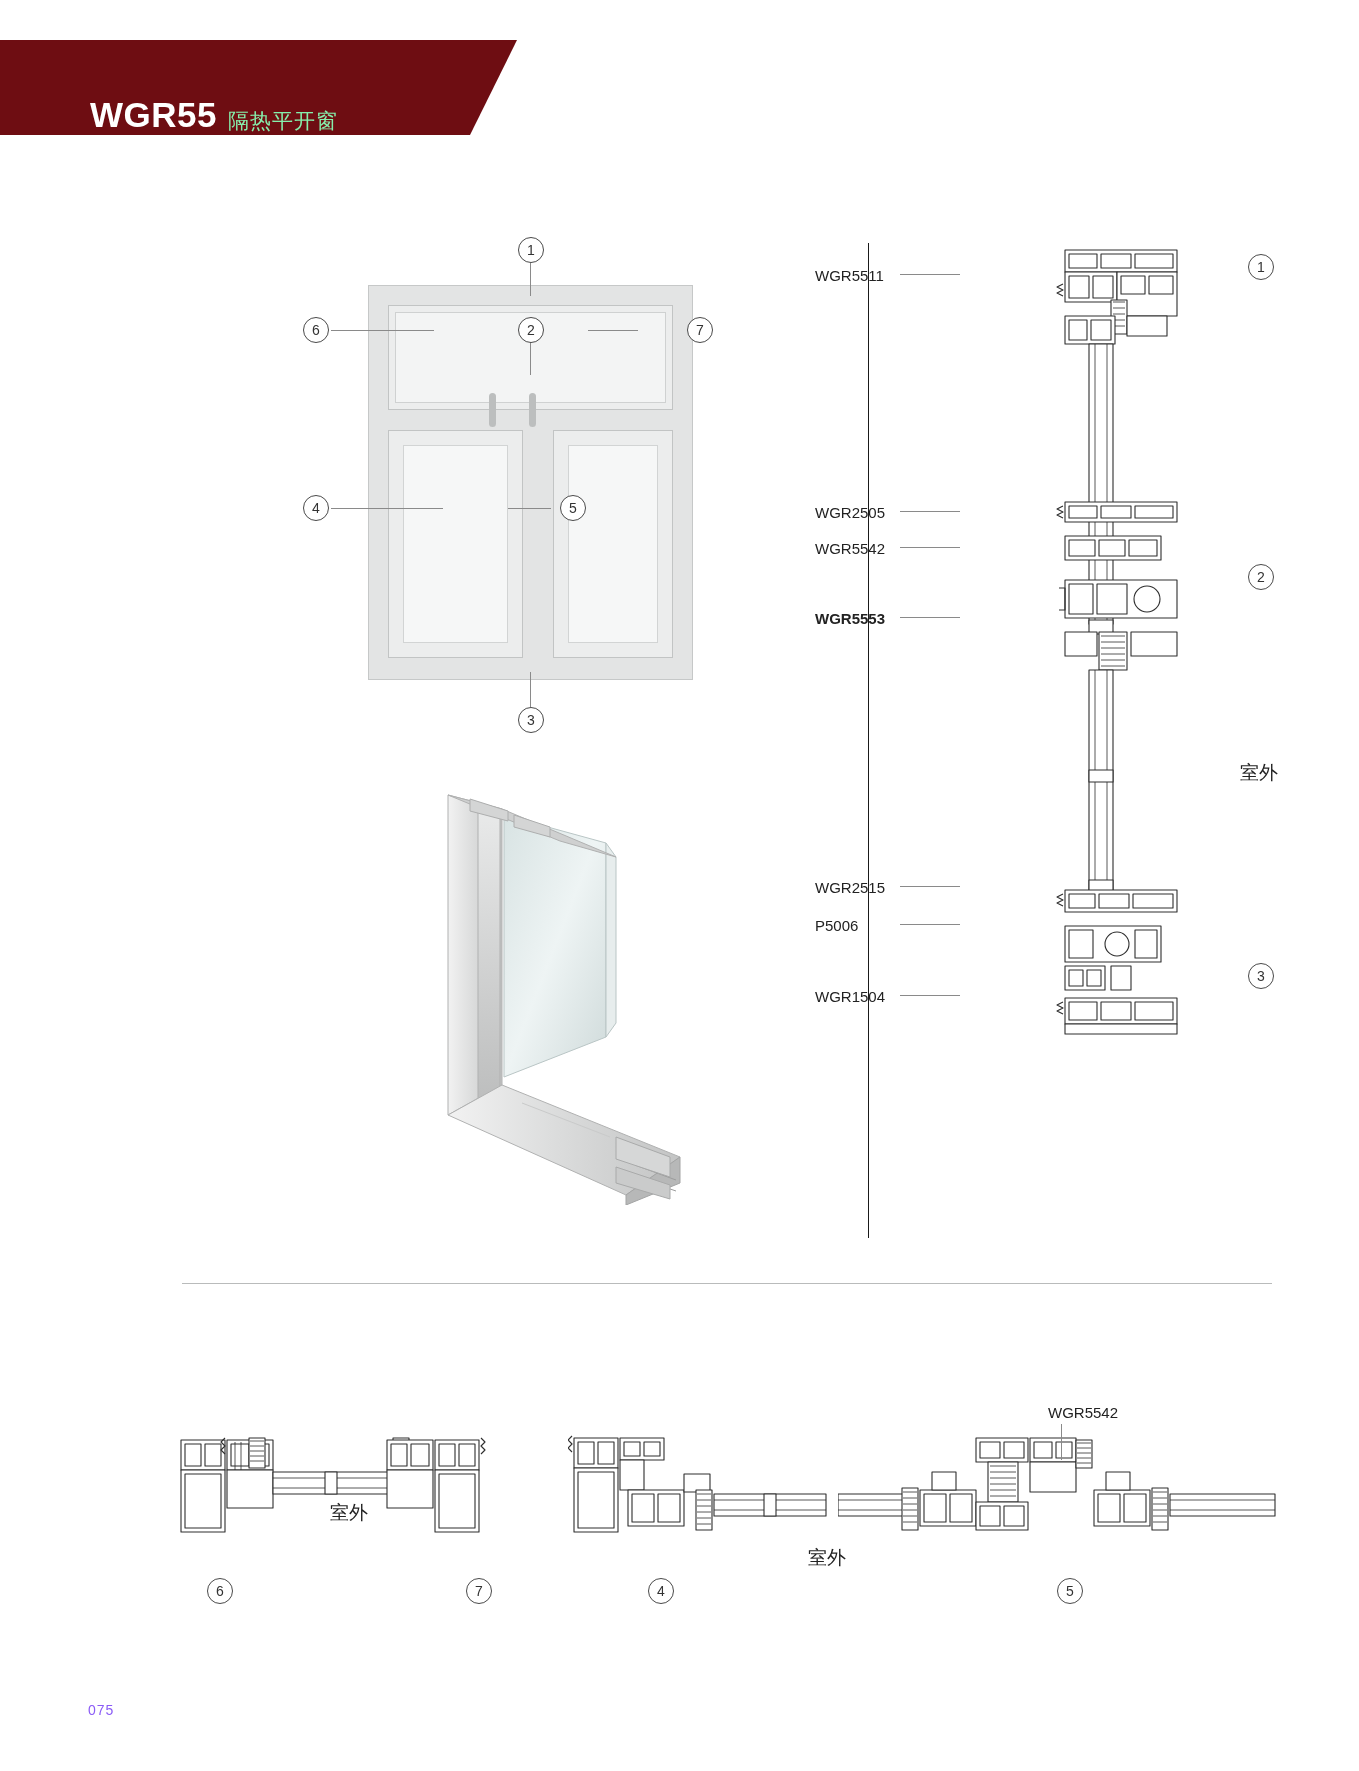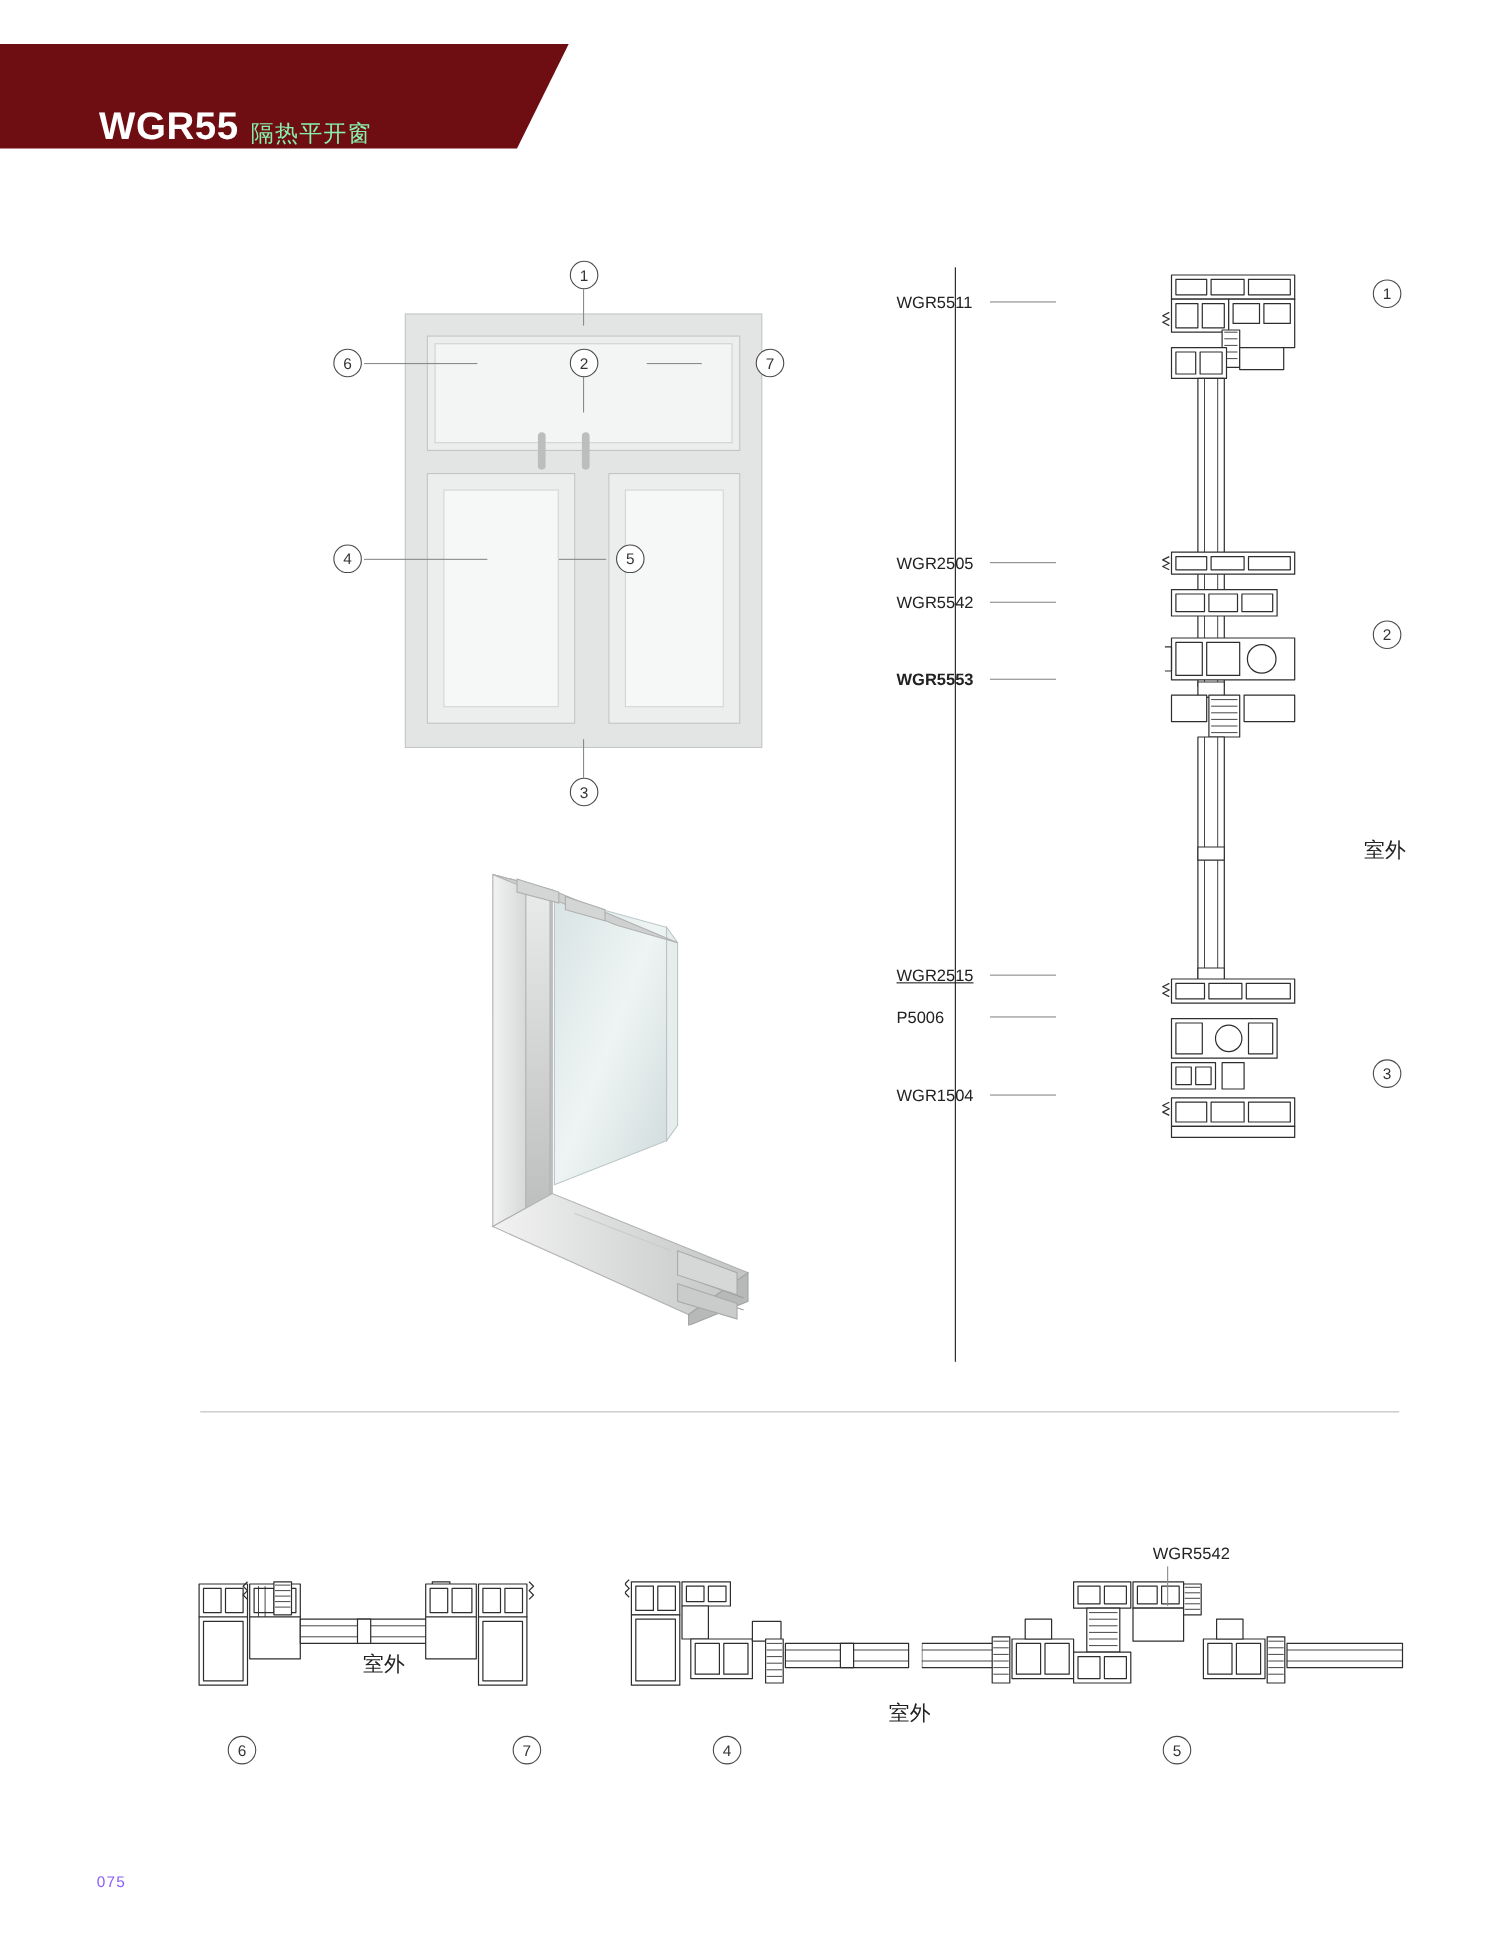--- a/index.html
+++ b/index.html
@@ -360,21 +360,21 @@
 
 <div class="part-label" style="left:815px; top:504px; width:72px;">WGR2505</div>
 <div class="lead h" style="left:900px; top:511px; width:60px;"></div>
 
 <div class="part-label" style="left:815px; top:540px; width:72px;">WGR5542</div>
 <div class="lead h" style="left:900px; top:547px; width:60px;"></div>
 
 <div class="part-label" style="left:815px; top:610px; width:72px;font-weight:bold;">WGR5553</div>
 <div class="lead h" style="left:900px; top:617px; width:60px;"></div>
 
-<div class="part-label" style="left:815px; top:879px; width:72px;text-decoration:underline;">WGR2515</div>
+<div class="part-label" style="left:815px; top:879px; width:72px;">WGR2515</div>
 <div class="lead h" style="left:900px; top:886px; width:60px;"></div>
 
 <div class="part-label" style="left:815px; top:917px; width:72px;">P5006</div>
 <div class="lead h" style="left:900px; top:924px; width:60px;"></div>
 
 <div class="part-label" style="left:815px; top:988px; width:72px;">WGR1504</div>
 <div class="lead h" style="left:900px; top:995px; width:60px;"></div>
 
 <div class="cn-label" style="left:1240px; top:760px;">室外</div>
 

